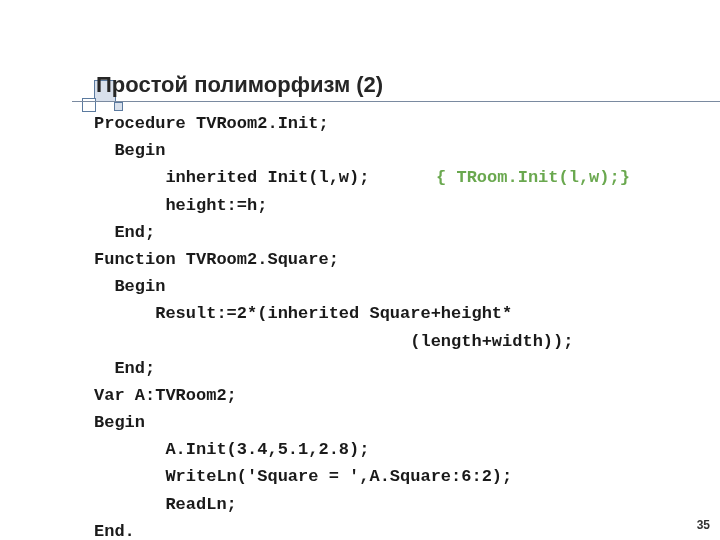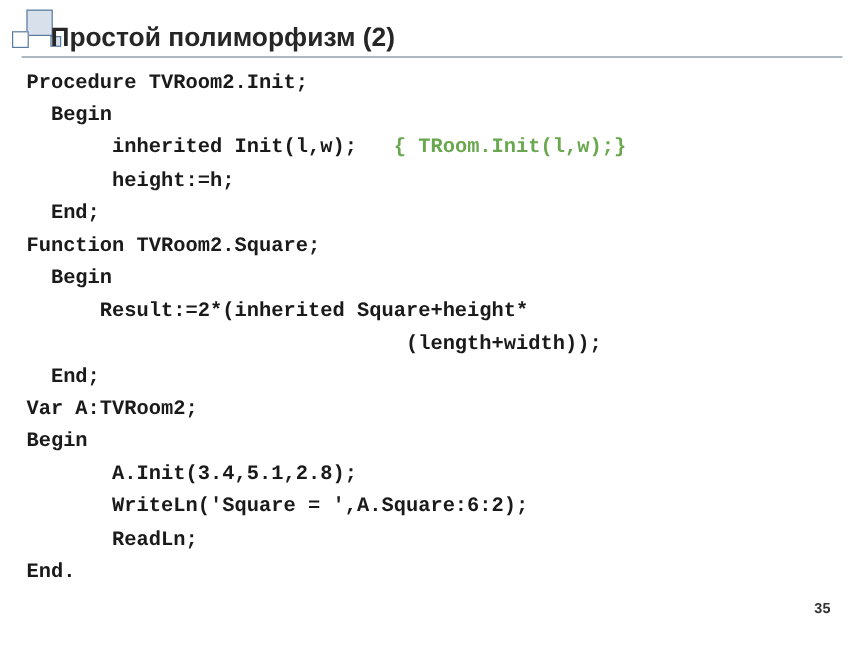--- a/index.html
+++ b/index.html
@@ -1,15 +1,15 @@
 <!DOCTYPE html>
 <html><head>
 <meta charset="utf-8">
 <style>
-  * { margin: 0; padding: 0; box-sizing: border-box; }
+  * { margin: 18px; padding: 0; box-sizing: border-box; }
   body {
     width: 720px;
     height: 540px;
     background: #ffffff;
     font-family: Arial, sans-serif;
     position: relative;
     overflow: hidden;
   }
   .corner-deco {
     position: absolute;

